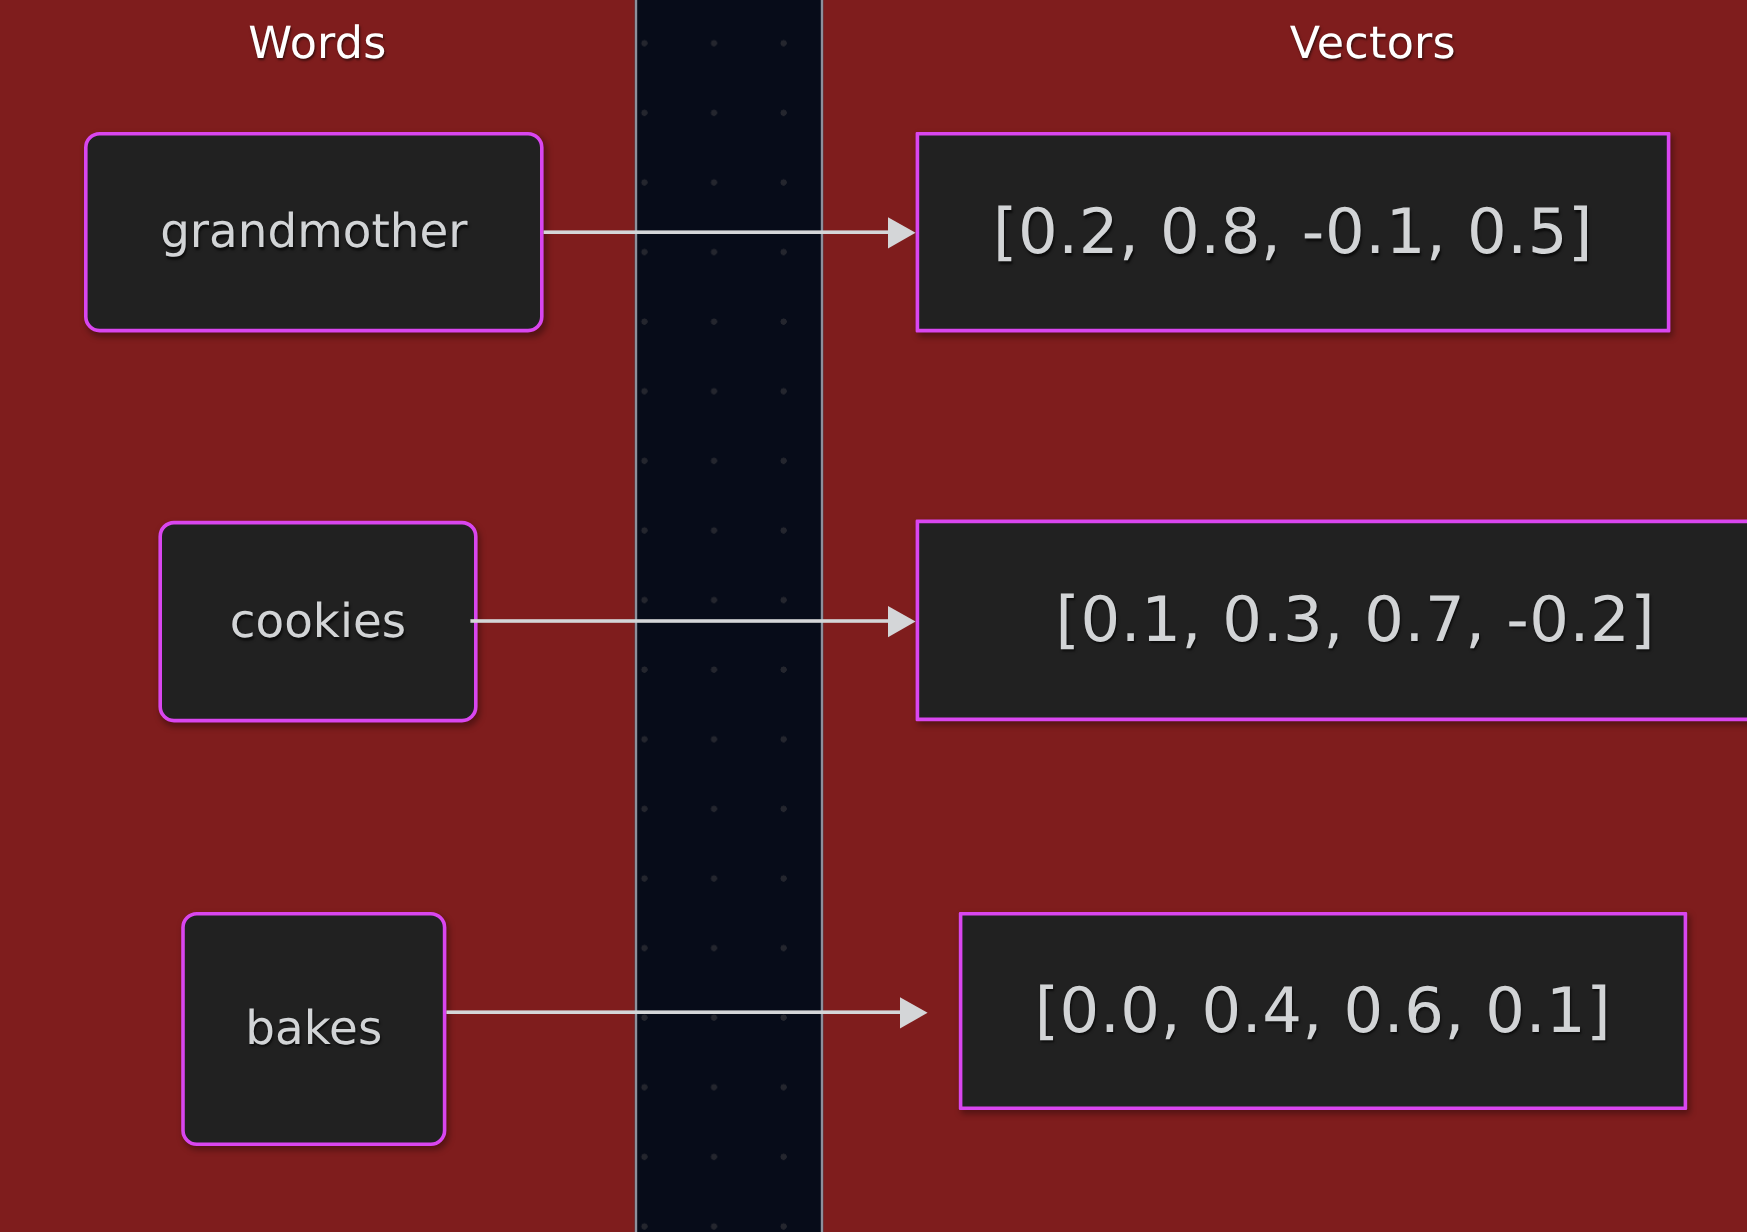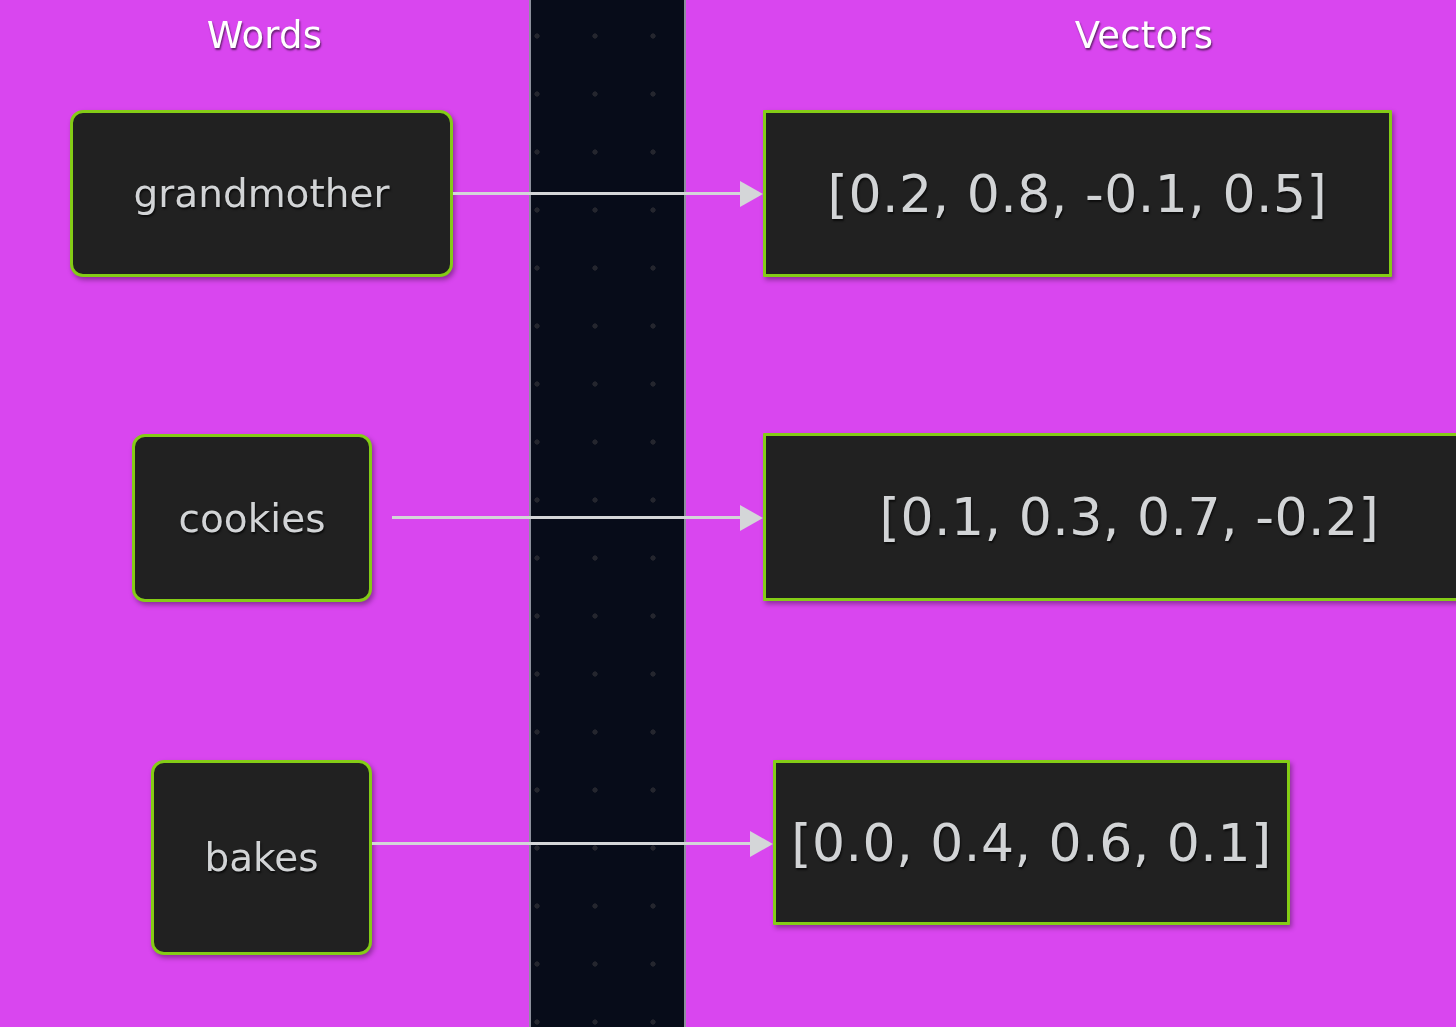--- a/index.html
+++ b/index.html
@@ -5,21 +5,21 @@
 <style>
   html, body {
     margin: 0;
     padding: 0;
     background: #4a4a4a;
   }
   #stage {
     position: relative;
     width: 1456px;
     height: 1027px;
-    background: #d946ef;
+    background: #7f1d1d;
     overflow: hidden;
     font-family: "DejaVu Sans", "Liberation Sans", sans-serif;
   }
 
   
   .band {
     position: absolute;
     top: 0;
     bottom: 0;
     left: 529px;
@@ -46,21 +46,21 @@
     letter-spacing: 0.2px;
   }
   #title-words   { left: 0;     width: 529px; }
   #title-vectors { left: 686px; width: 916px; }
 
   
   .node {
     position: absolute;
     box-sizing: border-box;
     background: #212121;
-    border: 3px solid #84cc16;
+    border: 3px solid #d946ef;
     display: flex;
     align-items: center;
     justify-content: center;
     box-shadow: 2px 3px 5px rgba(0,0,0,0.35);
   }
   .node-label {
     color: #d2d4d6;
     white-space: nowrap;
     text-shadow: 1px 2px 2px rgba(0,0,0,0.65);
     font-weight: 400;
@@ -101,31 +101,31 @@
 
   <div class="node word-box" style="left:70px; top:110px; width:383px; height:167px;">
     <span class="node-label">grandmother</span>
   </div>
   <div class="arrow-line" style="left:453px; top:192px; width:287px;"></div>
   <div class="arrow-head" style="left:740px; top:181px;"></div>
   <div class="node vec-box" style="left:763px; top:110px; width:629px; height:167px;">
     <span class="node-label">[0.2, 0.8, -0.1, 0.5]</span>
   </div>
 
-  <div class="node word-box" style="left:132px; top:434px; width:240px; height:168px;">
+  <div class="node word-box" style="left:132px; top:434px; width:266px; height:168px;">
     <span class="node-label">cookies</span>
   </div>
   <div class="arrow-line" style="left:392px; top:516px; width:348px;"></div>
   <div class="arrow-head" style="left:740px; top:505px;"></div>
   <div class="node vec-box" style="left:763px; top:433px; width:733px; height:168px;">
     <span class="node-label">[0.1, 0.3, 0.7, -0.2]</span>
   </div>
 
   <div class="node word-box" style="left:151px; top:760px; width:221px; height:195px;">
     <span class="node-label">bakes</span>
   </div>
   <div class="arrow-line" style="left:372px; top:842px; width:378px;"></div>
   <div class="arrow-head" style="left:750px; top:831px;"></div>
-  <div class="node vec-box" style="left:773px; top:760px; width:517px; height:165px;justify-content:center;">
+  <div class="node vec-box" style="left:799px; top:760px; width:607px; height:165px;justify-content:center;">
     <span class="node-label">[0.0, 0.4, 0.6, 0.1]</span>
   </div>
 
 </div>
 
 </body></html>

